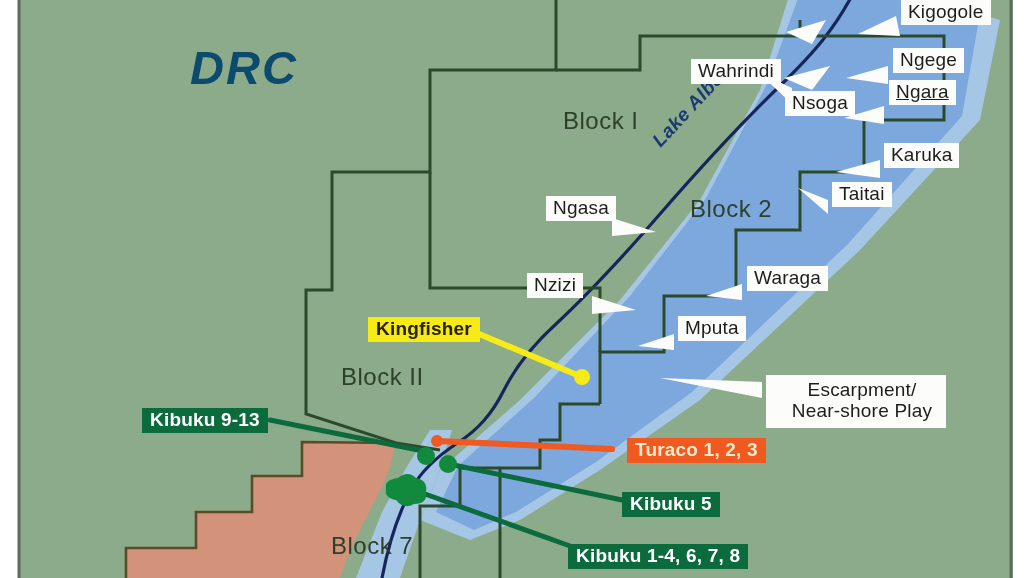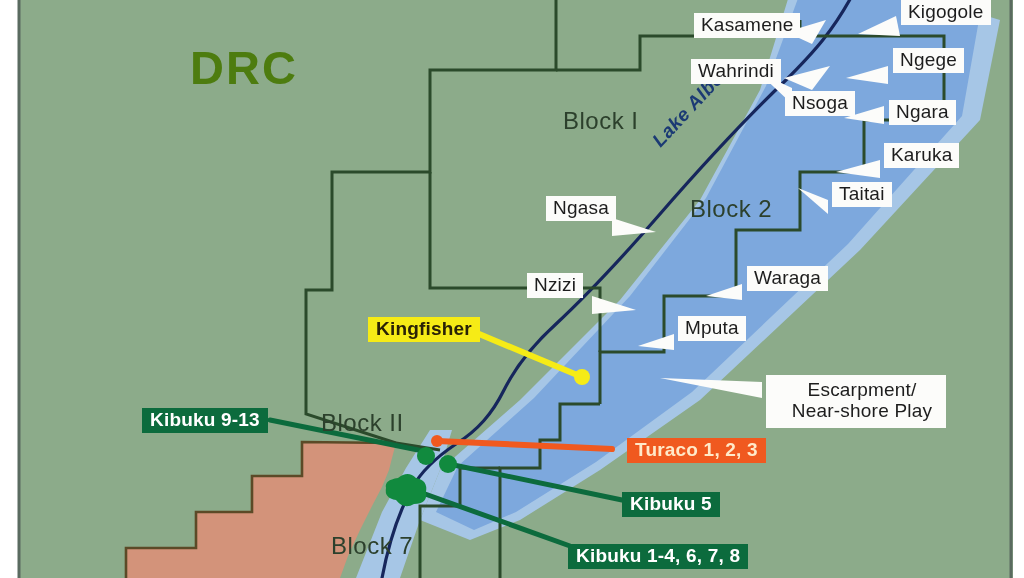--- a/index.html
+++ b/index.html
@@ -36,24 +36,25 @@
     padding:4px 9px 6px 21px;
   }
   
   .blockname{
     color:#2c402c;
     font-size:24px;
     font-weight:400;
     letter-spacing:.5px;
   }
   .country{
-    color:#4d7c0f;
+    color:#0c4a6e;
     font-size:47px;
     font-weight:700;
     letter-spacing:2px;
+    font-style:italic;
   }
   .lakename{
     color:#1b3a74;
     font-size:19px;
     font-style:italic;
     font-weight:600;
     letter-spacing:.5px;
     transform-origin:left center;
   }
   
@@ -168,29 +169,28 @@
     <line x1="19" y1="0" x2="19" y2="578" stroke="#5a6b60" stroke-width="3"></line>
     <line x1="1011" y1="0" x2="1011" y2="578" stroke="#5a6b60" stroke-width="3"></line>
   </svg>
 
   <div class="lbl country" style="left:190px;top:43px;">DRC</div>
 
   <div class="lbl lakename" style="left:656px;top:134px;transform:rotate(-47deg);">Lake Albert</div>
 
   <div class="lbl blockname" style="left:563px;top:108px;">Block I</div>
   <div class="lbl blockname" style="left:690px;top:196px;">Block 2</div>
-  <div class="lbl blockname" style="left:321px;top:364px;margin-top:46px;">Block II</div>
+  <div class="lbl blockname" style="left:341px;top:364px;">Block II</div>
   <div class="lbl blockname" style="left:331px;top:533px;">Block 7</div>
 
-  <div class="lbl callout" style="left:694px;top:13px;">Kasamene</div>
   <div class="lbl callout" style="left:901px;top:0px;">Kigogole</div>
   <div class="lbl callout" style="left:691px;top:59px;">Wahrindi</div>
   <div class="lbl callout" style="left:893px;top:48px;">Ngege</div>
   <div class="lbl callout" style="left:785px;top:91px;">Nsoga</div>
-  <div class="lbl callout" style="left:889px;top:100px;">Ngara</div>
+  <div class="lbl callout" style="left:889px;top:80px;text-decoration:underline;">Ngara</div>
   <div class="lbl callout" style="left:884px;top:143px;">Karuka</div>
   <div class="lbl callout" style="left:832px;top:182px;">Taitai</div>
   <div class="lbl callout" style="left:546px;top:196px;">Ngasa</div>
   <div class="lbl callout" style="left:747px;top:266px;">Waraga</div>
   <div class="lbl callout" style="left:527px;top:273px;">Nzizi</div>
   <div class="lbl callout" style="left:678px;top:316px;">Mputa</div>
 
   <div class="lbl callout two-line" style="left:766px;top:375px;width:150px;">
     <span>Escarpment/</span><br>
     <span>Near-shore Play</span>

